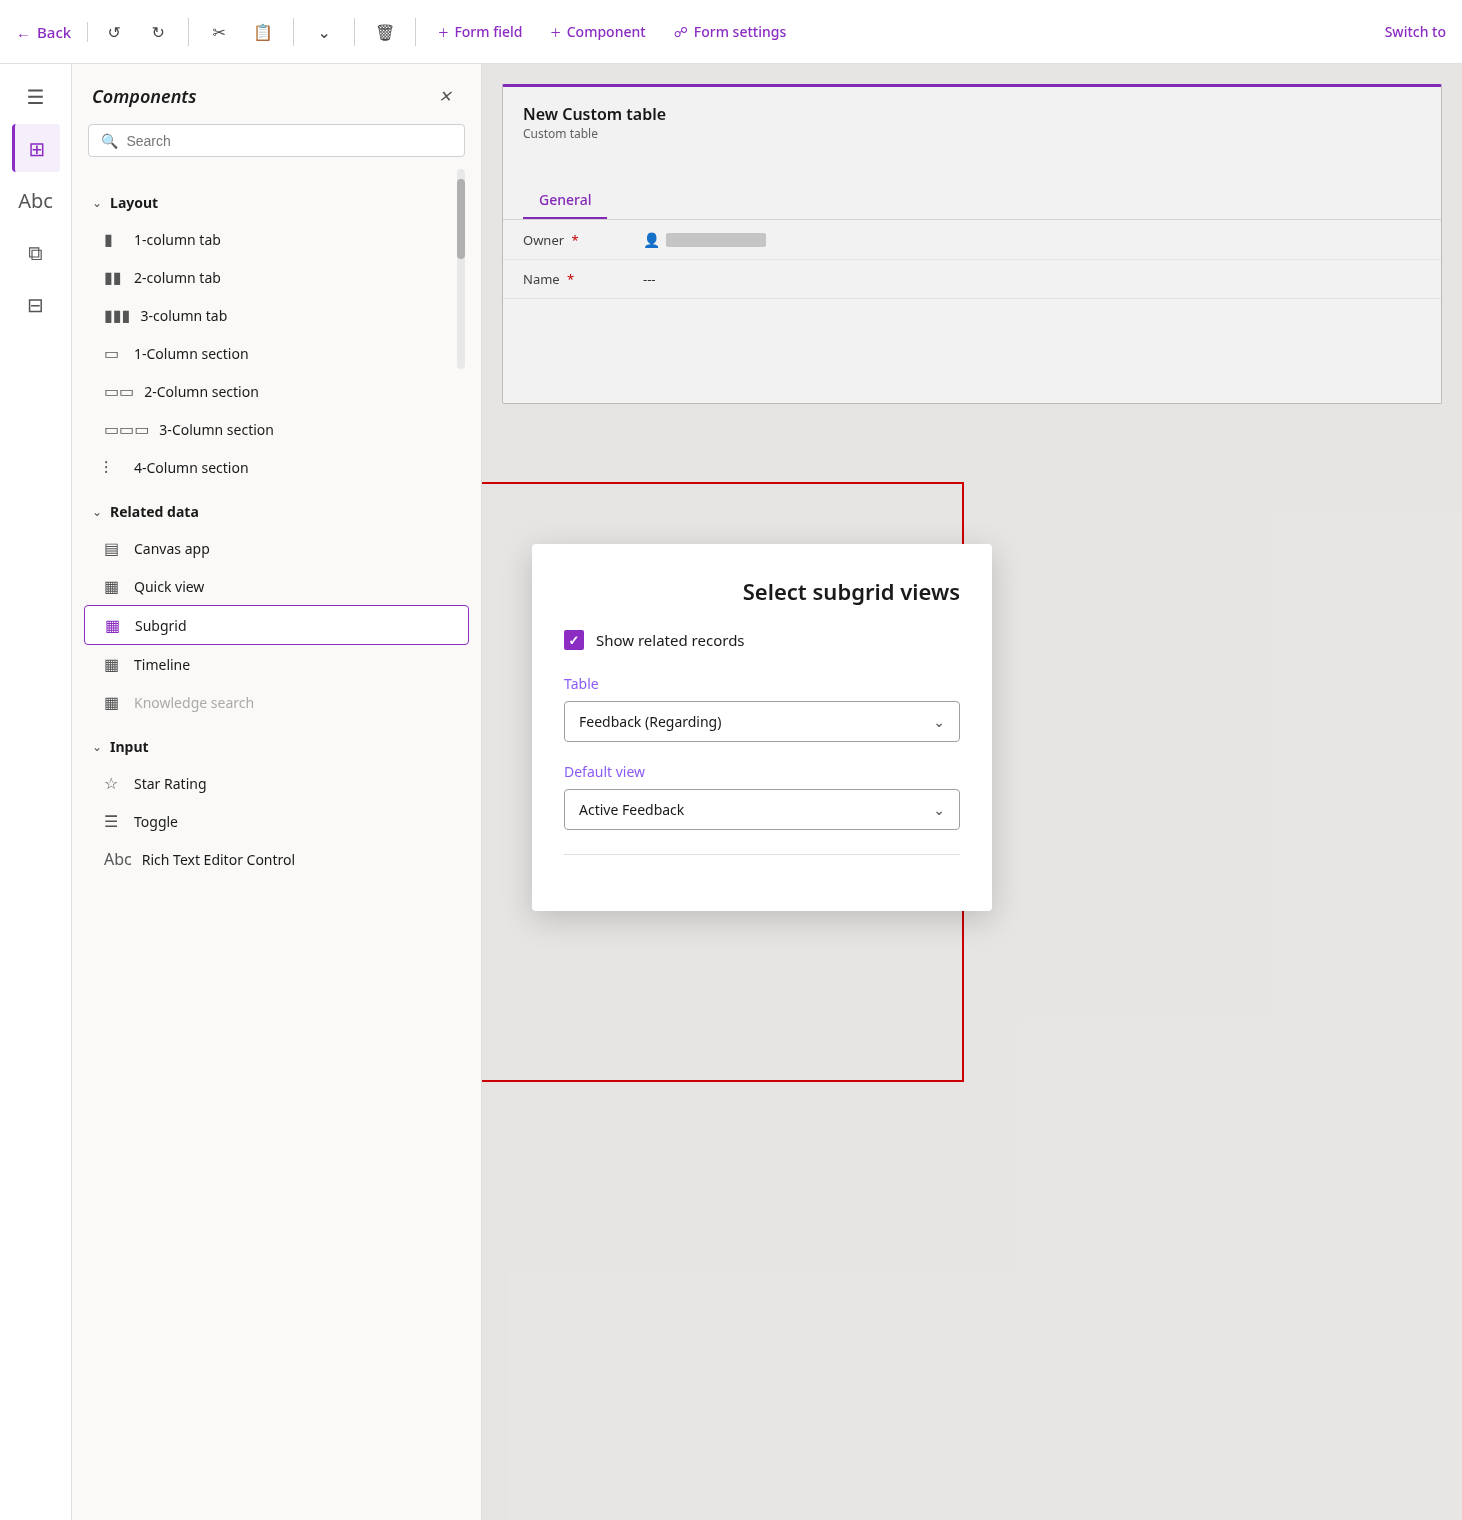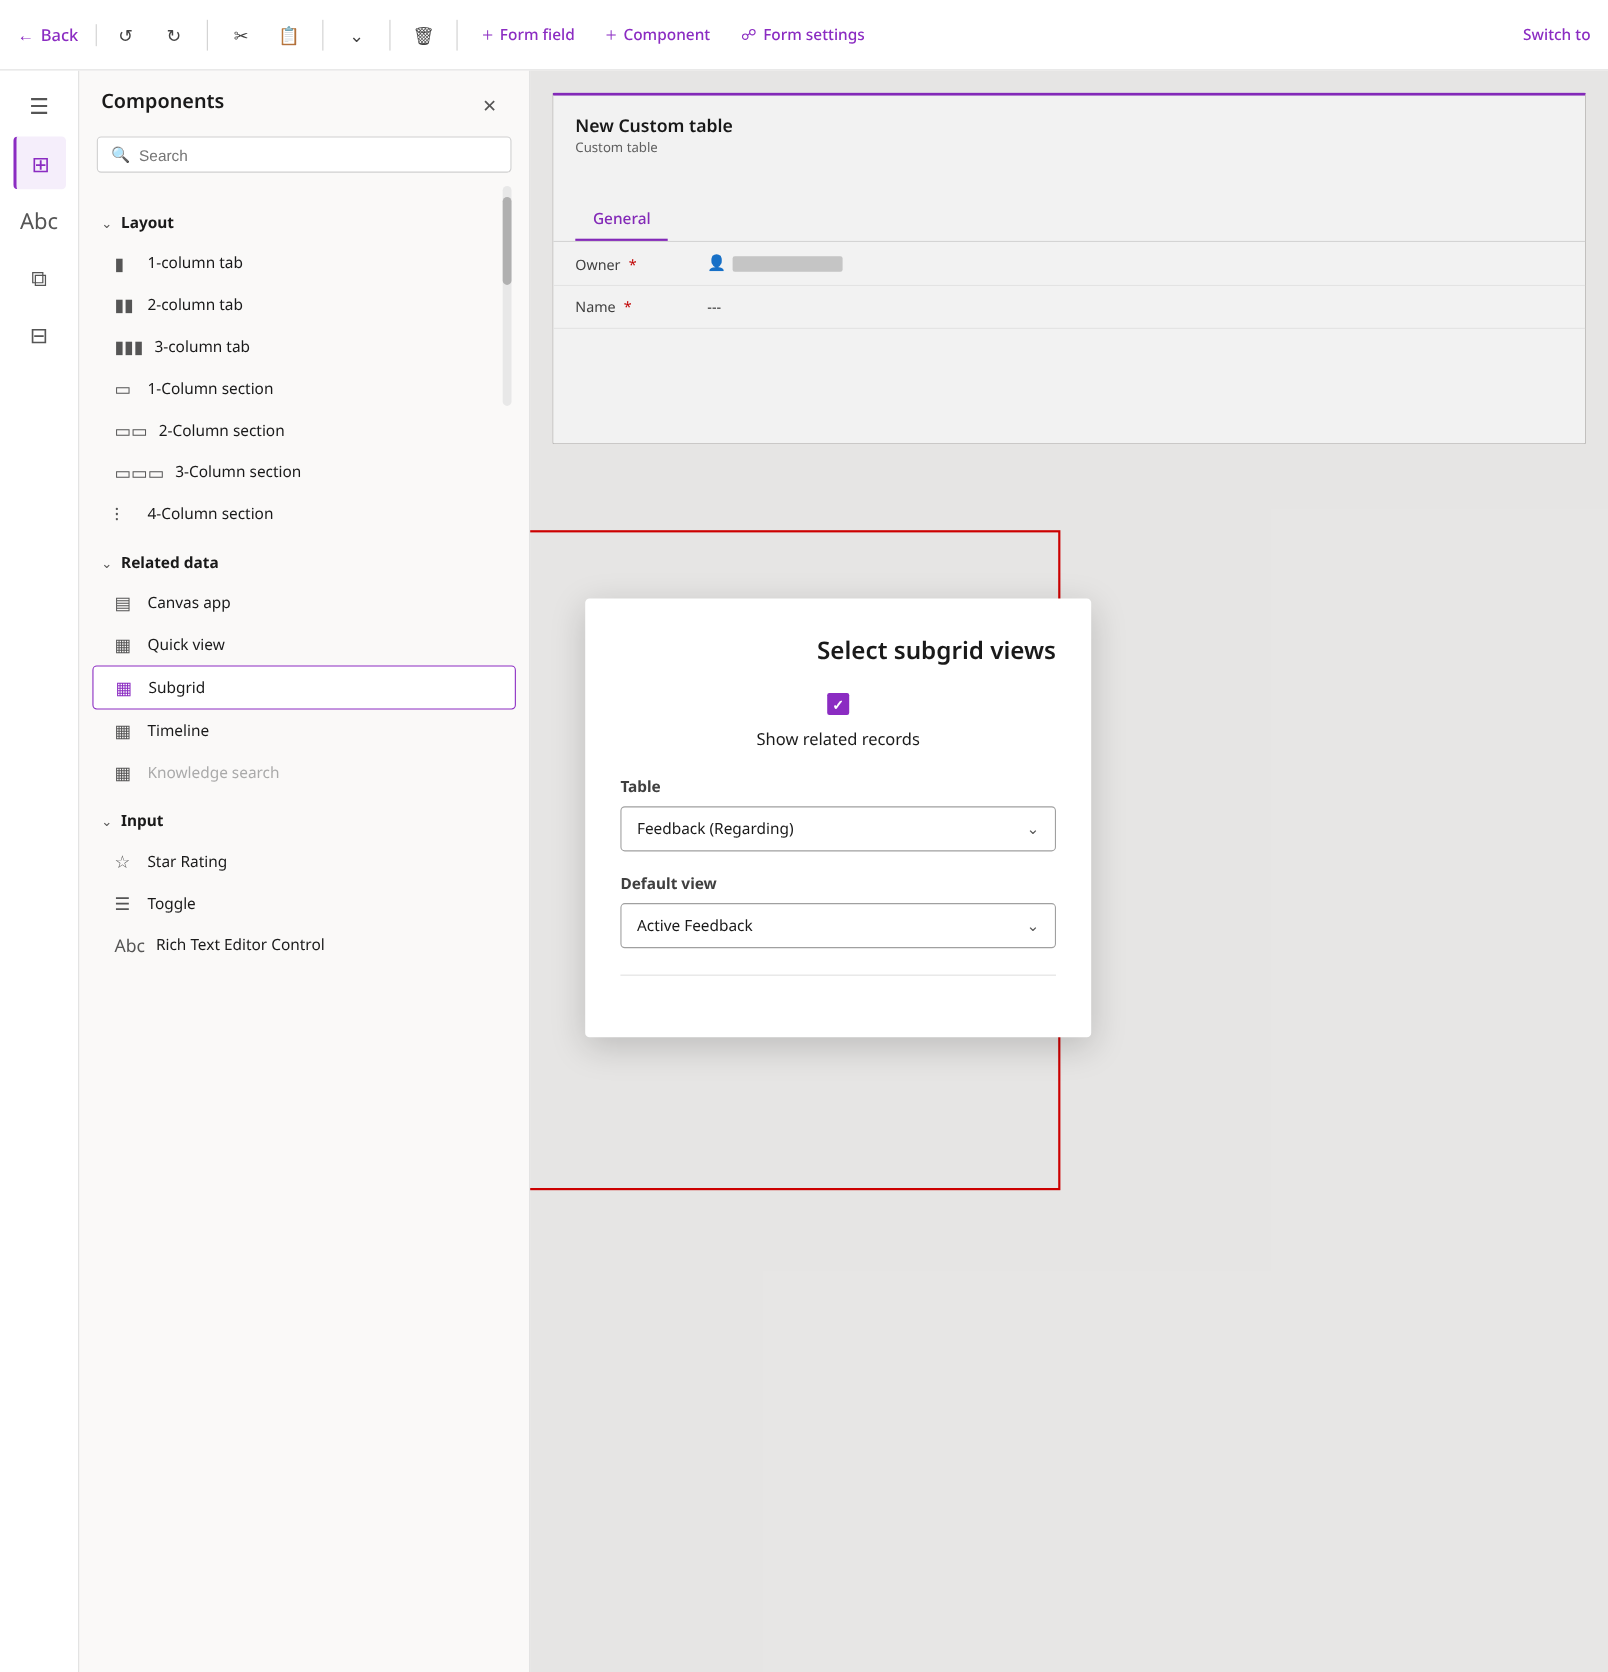--- a/index.html
+++ b/index.html
@@ -79,22 +79,23 @@
       position: absolute;
       top: 64px; left: 72px;
       width: 410px;
       height: calc(100% - 64px);
       background: #faf9f8;
       border-right: 1px solid #e0e0e0;
       overflow-y: auto;
       z-index: 8;
     }
     .components-header {
-      display: flex; justify-content: space-between;
+      display: flex; align-items: center; justify-content: space-between;
       padding: 16px 20px 8px;
+      font-style: italic;
     }
     .components-title {
       font-size: 18px; font-weight: 600; color: #1a1a1a;
     }
     .components-close {
       width: 32px; height: 32px; display: flex; align-items: center; justify-content: center;
       cursor: pointer; color: #555; font-size: 16px; border-radius: 4px;
     }
     .components-search {
       margin: 4px 16px 12px;
@@ -202,35 +203,35 @@
       background: #fff;
       border-radius: 4px;
       box-shadow: 0 8px 32px rgba(0,0,0,0.18);
       z-index: 30;
       padding: 32px;
     }
     .modal-title {
       font-size: 22px; font-weight: 600; color: #1a1a1a; margin-bottom: 24px; text-align: right;
     }
     .show-related-row {
-      display: flex; align-items: center; gap: 12px; margin-bottom: 24px; flex-direction: column;
+      display: flex; align-items: center; gap: 12px; margin-bottom: 24px;
     }
     .checkbox-checked {
       width: 20px; height: 20px;
       background: #8b2cc2;
       border-radius: 2px;
       display: flex; align-items: center; justify-content: center;
       cursor: pointer;
       flex-shrink: 0;
     }
     .checkbox-checked::after {
       content: '✓'; color: #fff; font-size: 13px; font-weight: 700;
     }
     .show-related-label { font-size: 15px; color: #1a1a1a; }
-    .modal-field-label { font-size: 14px; font-weight: 700; color: #404040; margin-bottom: 8px; }
+    .modal-field-label { font-size: 14px; font-weight: 400; color: #8b5cf6; margin-bottom: 8px; }
     .modal-select {
       width: 100%;
       border: 1px solid #a0a0a0;
       border-radius: 4px;
       padding: 10px 14px;
       font-size: 14px; color: #1a1a1a;
       display: flex; align-items: flex-end; justify-content: space-between;
       cursor: pointer; background: #fff; margin-bottom: 20px;
     }
     .modal-select-chevron { color: #555; font-size: 14px; }

